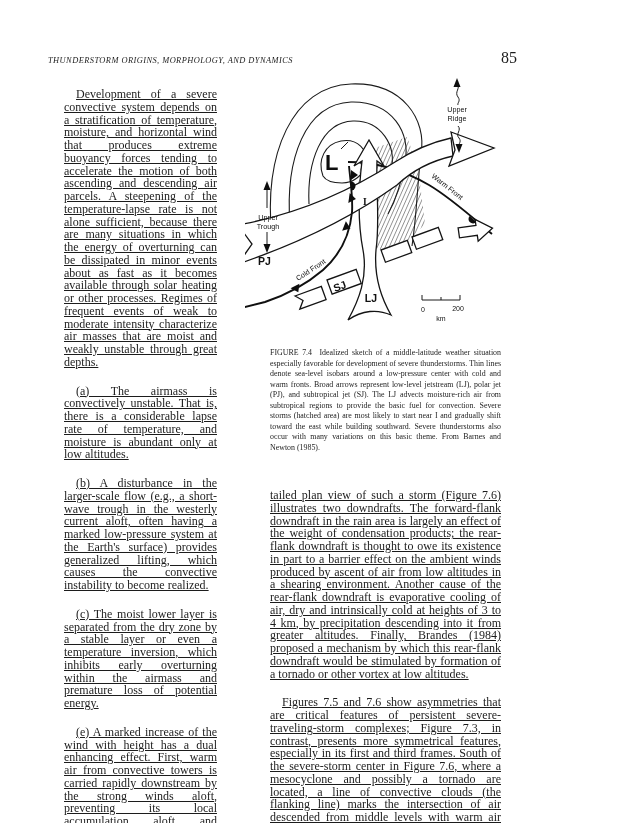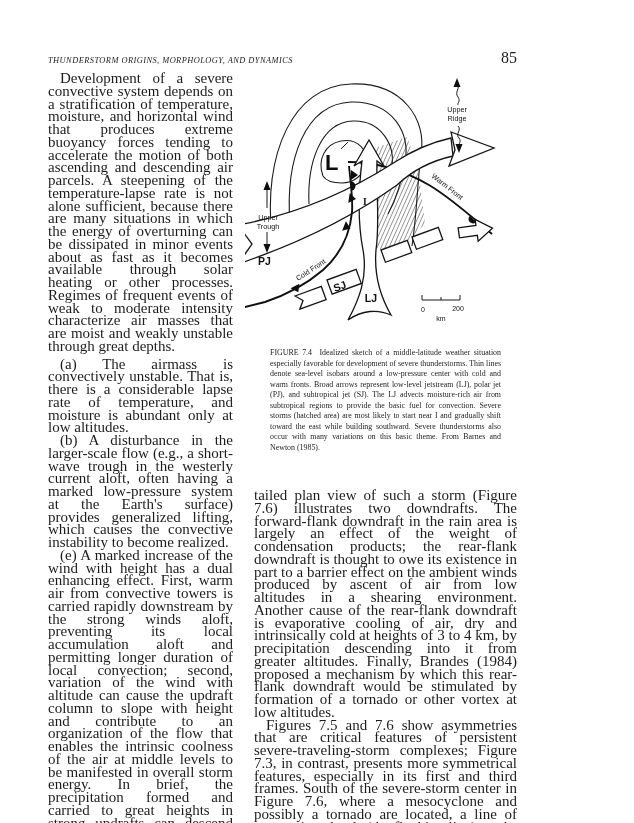--- a/index.html
+++ b/index.html
@@ -4,21 +4,21 @@
 <style>
   html,body{margin:0;padding:0;background:#ffffff;}
   body{width:634px;height:823px;font-family:"Liberation Serif",serif;color:#1c1c1c;}
   .page{position:relative;width:556px;height:823px;overflow:hidden;background:#fff;}
   .running-head{position:absolute;top:49px;left:48px;right:39px;display:flex;justify-content:space-between;align-items:baseline;}
   .running-title{font-style:italic;font-size:8.4px;letter-spacing:0.45px;}
   .page-num{font-size:16px;}
   .columns{position:absolute;top:72px;left:48px;right:39px;display:flex;gap:21px;}
   .col{width:263px;}
   .section-heading{margin:17px 0 9px 13px;font-size:9.8px;font-weight:normal;letter-spacing:2.2px;}
-  .body-para{margin:0;font-size:15px;line-height:12.75px;text-align:justify;text-indent:12px;}
+  .body-para{margin:16px;font-size:12px;line-height:12.75px;text-align:justify;text-indent:12px;text-decoration:underline;}
   .gap-before{margin-top:5px;}
   .gap-before-lg{margin-top:7px;}
   .no-indent{text-indent:0;}
   figure{margin:0;}
   svg.weather-map{display:block;margin:2px 0 4px -9px;}
   .caption{font-size:7.9px;line-height:10.5px;text-align:justify;margin:16px;}
   .right-body{margin-top:36px;}
   
   .iso{fill:none;stroke:#1b1b1b;stroke-width:1.1;}
   .front{fill:none;stroke:#101010;stroke-width:1.9;}
@@ -40,20 +40,21 @@
     <span class="running-title">THUNDERSTORM ORIGINS, MORPHOLOGY, AND DYNAMICS</span>
     <span class="page-num">85</span>
   </div>
 
   <div class="columns">
 
     <div class="col">
       <p class="body-para">Development of a severe convective system depends on a stratification of temperature, moisture, and horizontal wind that produces extreme buoyancy forces tending to accelerate the motion of both ascending and descending air parcels. A steepening of the temperature-lapse rate is not alone sufficient, because there are many situations in which the energy of overturning can be dissipated in minor events about as fast as it becomes available through solar heating or other processes. Regimes of frequent events of weak to moderate intensity characterize air masses that are moist and weakly unstable through great depths.</p>
       <p class="body-para gap-before">(a)  The airmass is convectively unstable. That is, there is a considerable lapse rate of temperature, and moisture is abundant only at low altitudes.</p>
       <p class="body-para">(b)  A disturbance in the larger-scale flow (e.g., a short-wave trough in the westerly current aloft, often having a marked low-pressure system at the Earth's surface) provides generalized lifting, which causes the convective instability to become realized.</p>
+      <p class="body-para">(c)  The moist lower layer is separated from the dry zone by a stable layer or even a temperature inversion, which inhibits early overturning within the airmass and premature loss of potential energy.</p>
       <p class="body-para">(e)  A marked increase of the wind with height has a dual enhancing effect. First, warm air from convective towers is carried rapidly downstream by the strong winds aloft, preventing its local accumulation aloft and permitting longer duration of local convection; second, variation of the wind with altitude can cause the updraft column to slope with height and contribute to an organization of the flow that enables the intrinsic coolness of the air at middle levels to be manifested in overall storm energy. In brief, the precipitation formed and carried to great heights in strong updrafts can descend into intrinsically cold middle-level air, hastening that air's descent. In this case, where precipitation does not descend in the updraft in which it was formed, the storm may acquire a quasi-steady character.</p>
       <p class="body-para">Figure 7.5 shows a schematic vertical cross section through a quasi-steady severe storm that might form under the conditions depicted in Figure 7.4. The more de-</p>
     </div>
 
     <div class="col">
       <figure>
         <svg class="weather-map" width="272" height="258" viewBox="0 0 272 258" xmlns="http://www.w3.org/2000/svg">
           <defs>
             <pattern id="hatch" patternUnits="userSpaceOnUse" width="3.6" height="3.6" patternTransform="rotate(24)">
               <line x1="0" y1="0" x2="0" y2="3.6" stroke="#222" stroke-width="0.9"></line>

